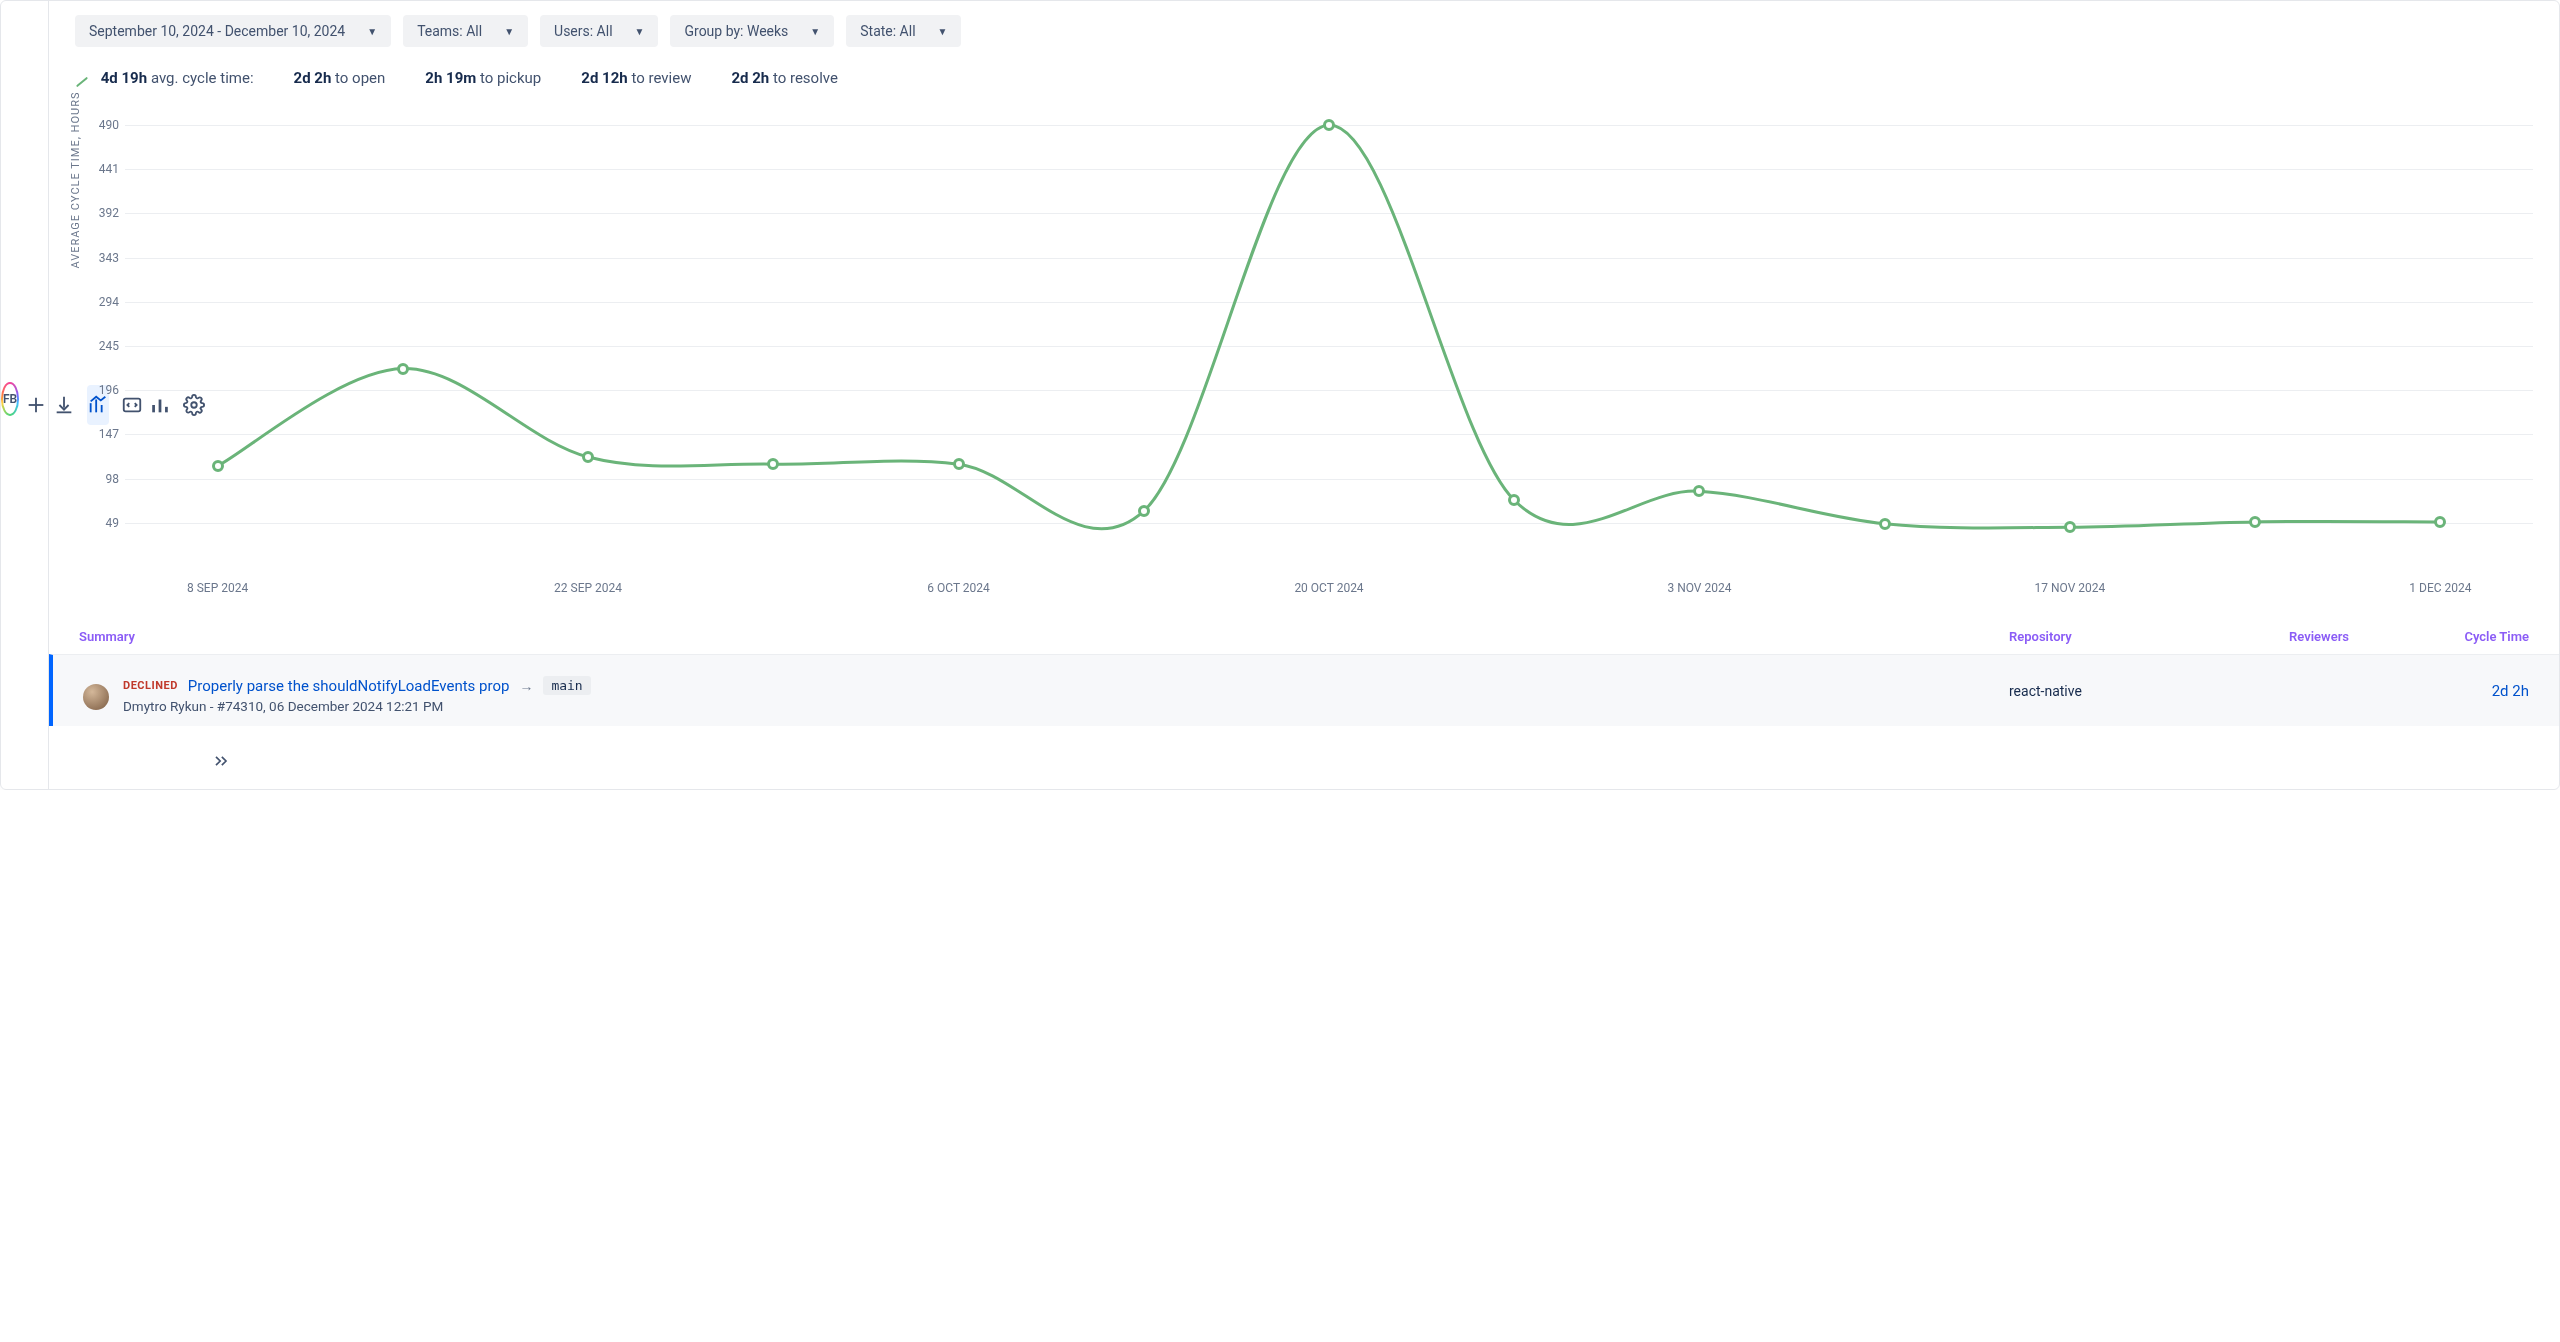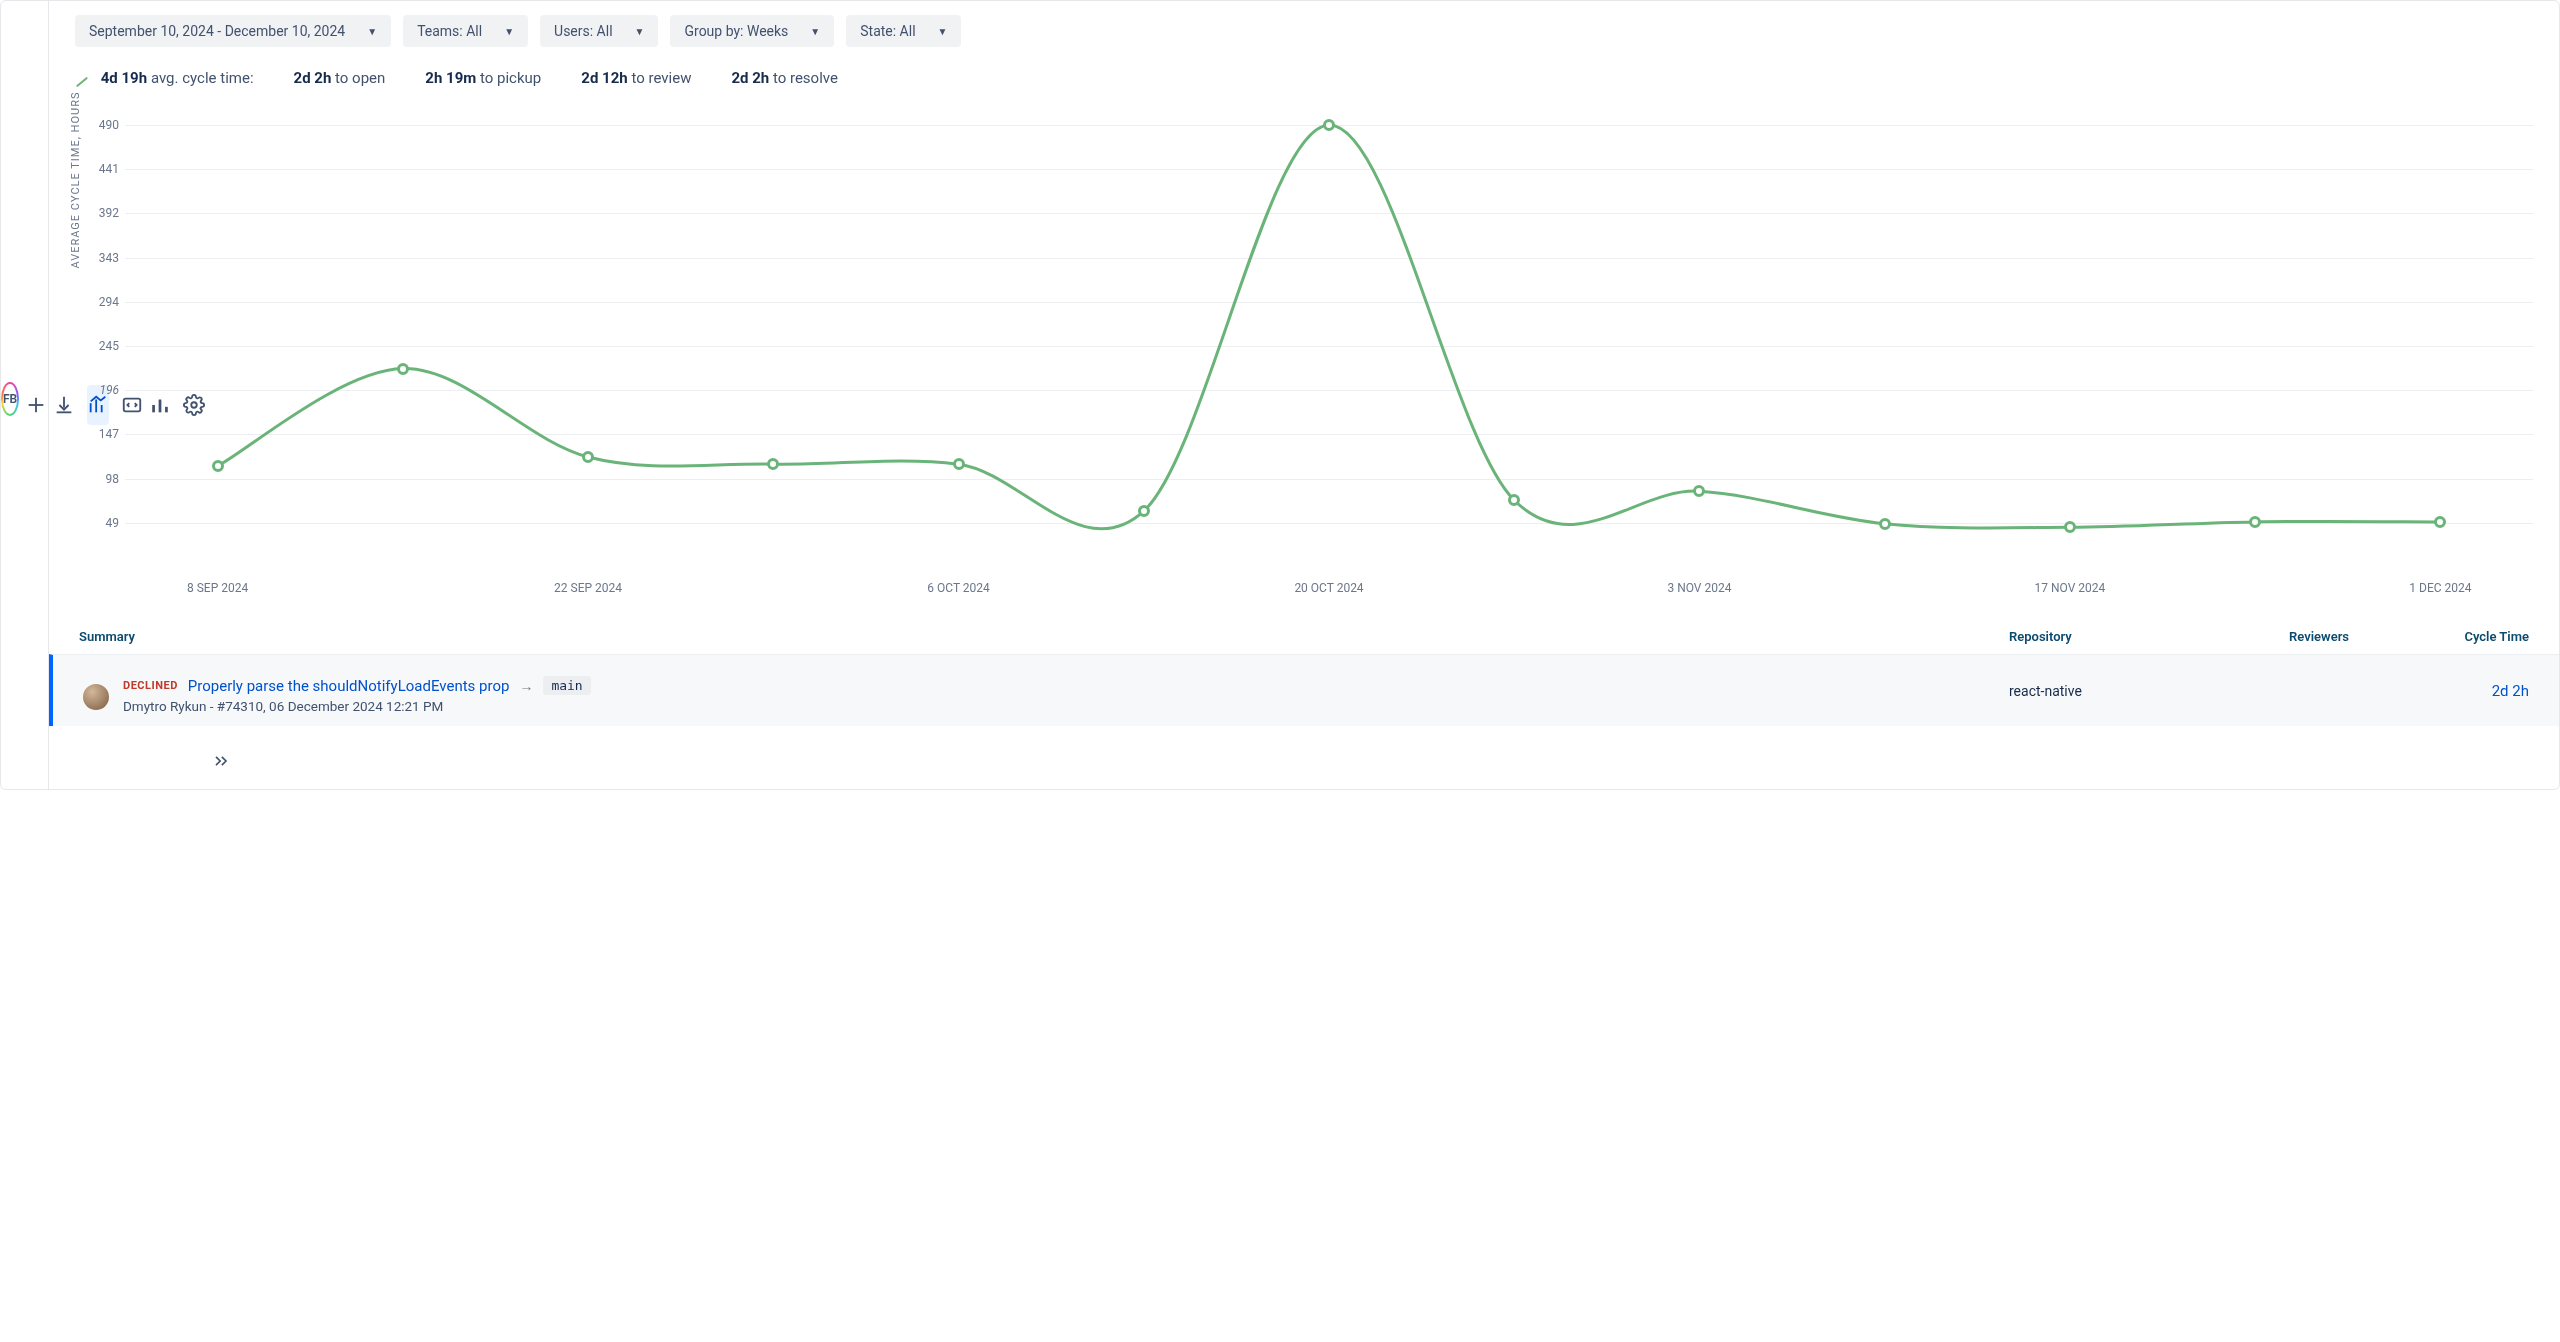--- a/index.html
+++ b/index.html
@@ -114,21 +114,21 @@
   .pt {
     position:absolute; width:12px; height:12px; border:3px solid #6ab479;
     border-radius:50%; background:#fff; transform:translate(-50%,-50%);
     cursor:pointer;
   }
   .table { margin-top:4px; }
   .thead {
     display:grid;
     grid-template-columns: 1fr 280px 120px 120px;
     padding: 10px 30px;
-    font-size:13px; font-weight:600; color:#0c4a6e;
+    font-size:13px; font-weight:600; color:#8b5cf6;
   }
   .row {
     display:grid;
     grid-template-columns: 1fr 280px 120px 120px;
     padding: 12px 30px;
     background:#f7f8fa;
     border-top:1px solid #eceef1;
     border-left:4px solid #0065ff;
     align-items:center;
     cursor:pointer;
@@ -256,21 +256,21 @@
     <div class="chart-area">
       <div class="yaxis-title">AVERAGE CYCLE TIME, HOURS</div>
       <div class="plot" id="plot">
           <div class="grid-line" style="top: 90.392%;"></div>
           <div class="ytick" style="top: 90.392%;">49</div>
           <div class="grid-line" style="top: 80.784%;"></div>
           <div class="ytick" style="top: 80.784%;">98</div>
           <div class="grid-line" style="top: 71.176%;"></div>
           <div class="ytick" style="top: 71.176%;">147</div>
           <div class="grid-line" style="top: 61.569%;"></div>
-          <div class="ytick" style="top: 61.569%; font-style: italic;">196</div>
+          <div class="ytick" style="top: 61.569%;">196</div>
           <div class="grid-line" style="top: 51.961%;"></div>
           <div class="ytick" style="top: 51.961%;">245</div>
           <div class="grid-line" style="top: 42.353%;"></div>
           <div class="ytick" style="top: 42.353%;">294</div>
           <div class="grid-line" style="top: 32.745%;"></div>
           <div class="ytick" style="top: 32.745%;">343</div>
           <div class="grid-line" style="top: 23.137%;"></div>
           <div class="ytick" style="top: 23.137%;">392</div>
           <div class="grid-line" style="top: 13.529%;"></div>
           <div class="ytick" style="top: 13.529%;">441</div>

